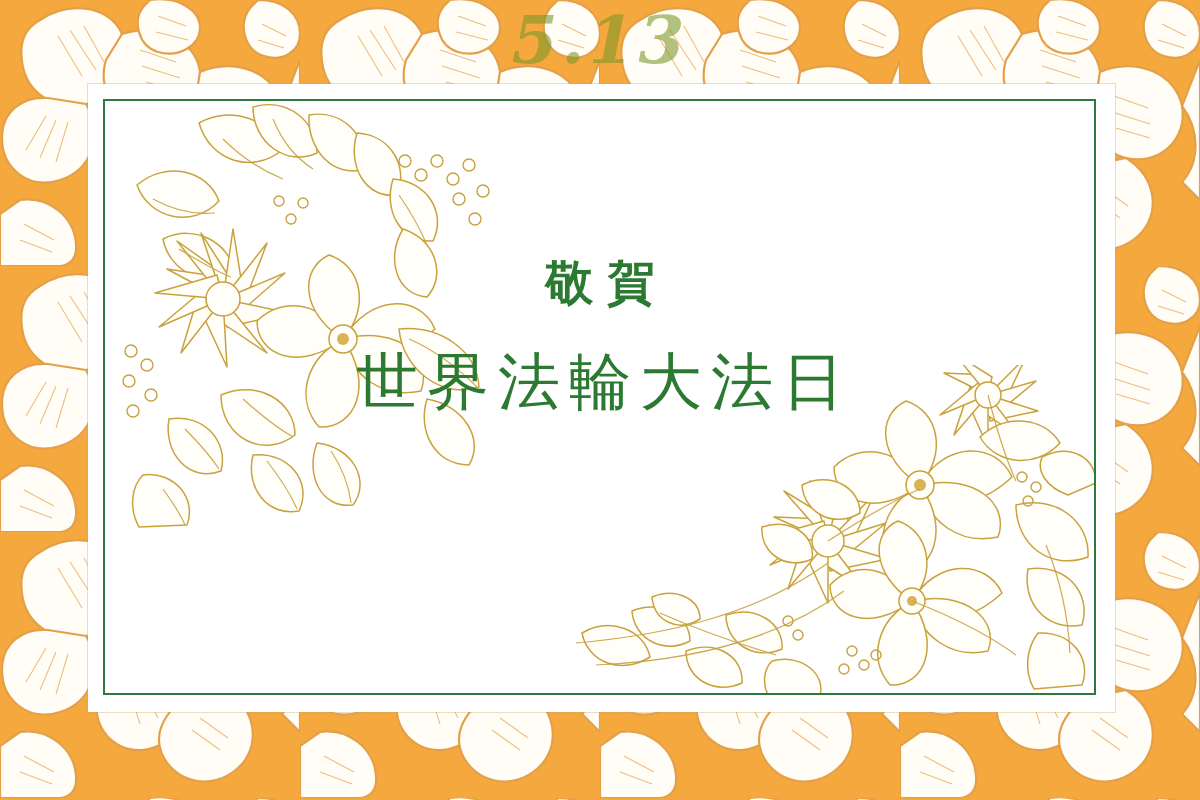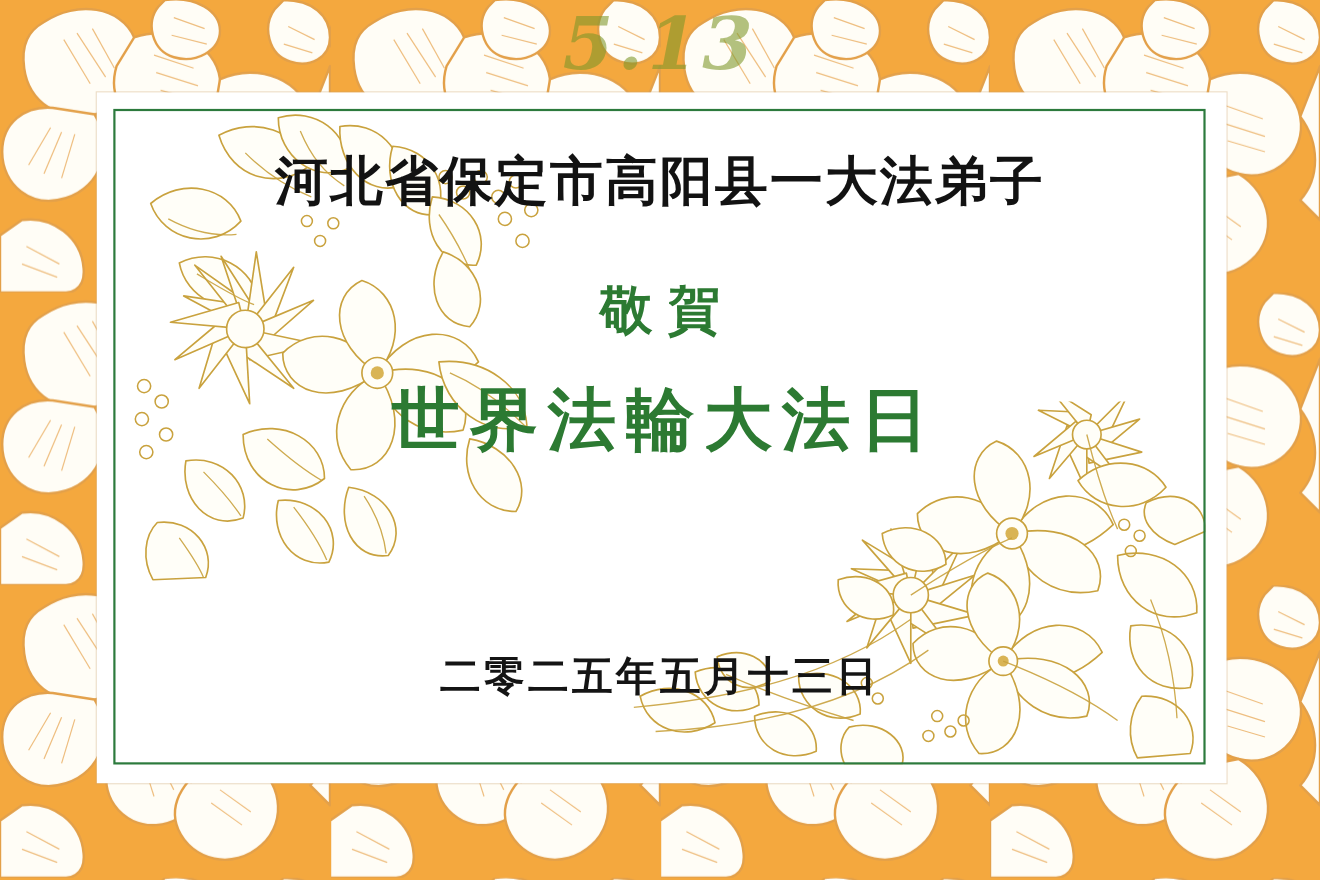--- a/index.html
+++ b/index.html
@@ -42,21 +42,21 @@
     font-size:48px;line-height:54px;font-weight:700;color:#121212;
     letter-spacing:2px;z-index:8;white-space:nowrap;
   }
   #line-greet{
     position:absolute;left:0;right:0;top:250px;text-align:center;
     font-size:48px;line-height:64px;font-weight:700;color:#2C7A32;
     letter-spacing:14px;text-indent:14px;z-index:8;white-space:nowrap;
   }
   #line-main{
     position:absolute;left:0;right:0;top:345px;text-align:center;
-    font-size:62px;line-height:74px;font-weight:700;color:#2C7A32;
+    font-size:62px;line-height:74px;font-weight:400;color:#2C7A32;
     letter-spacing:9px;text-indent:9px;z-index:8;white-space:nowrap;
   }
   #line-date{
     position:absolute;left:0;right:0;top:592px;text-align:center;
     font-size:37px;line-height:46px;font-weight:700;color:#141414;
     letter-spacing:3px;z-index:8;white-space:nowrap;
   }
   #watermark{
     position:absolute;left:0;right:0;top:4px;text-align:center;
     font-family:"DejaVu Serif",serif;
@@ -296,21 +296,19 @@
         <path d="M412 30 C420 62 428 90 440 116"></path>
         <path d="M84 248 C120 264 160 278 200 290"></path>
         <path d="M470 180 C484 214 492 250 494 288"></path>
       </g>
     </svg>
 
   </div>
 
   <div id="card-border"></div>
 
-  <div id="line-title" class="cn">河北省保定市高阳县一大法弟子</div>
 
   <div id="line-greet" class="cn">敬賀</div>
 
   <div id="line-main" class="cn">世界法輪大法日</div>
 
-  <div id="line-date" class="cn">二零二五年五月十三日</div>
 
 </div>
 
 </body></html>

